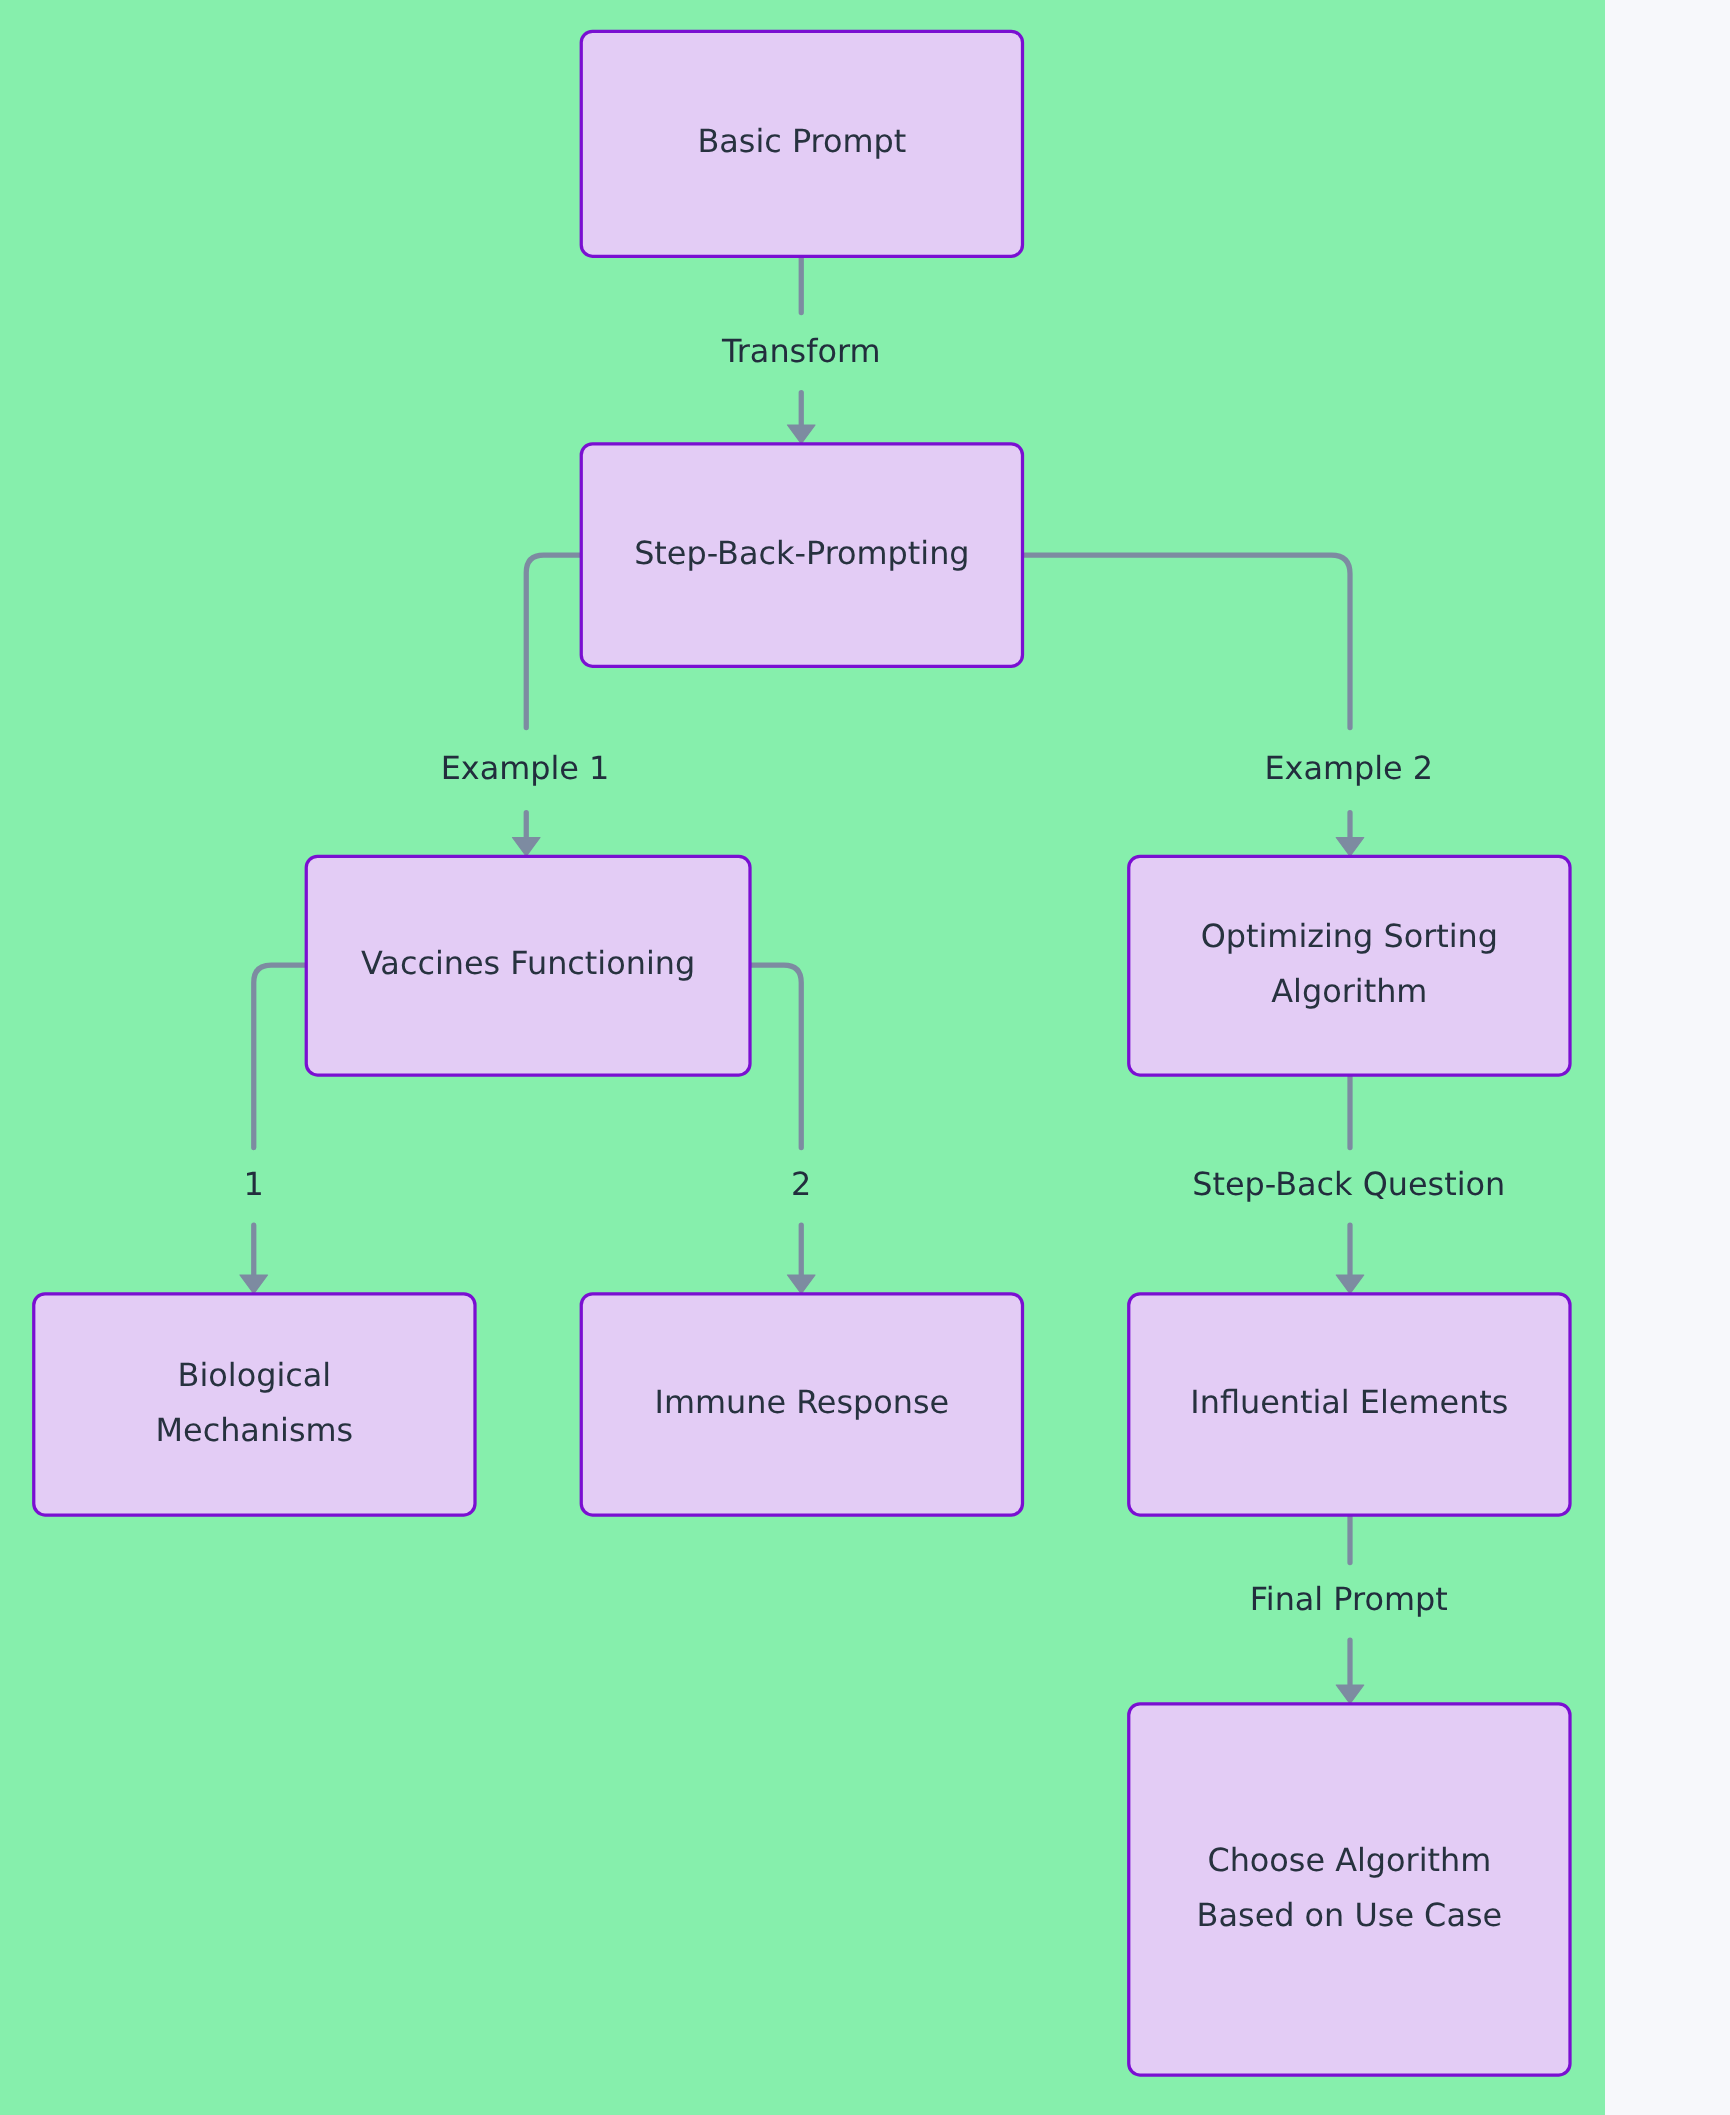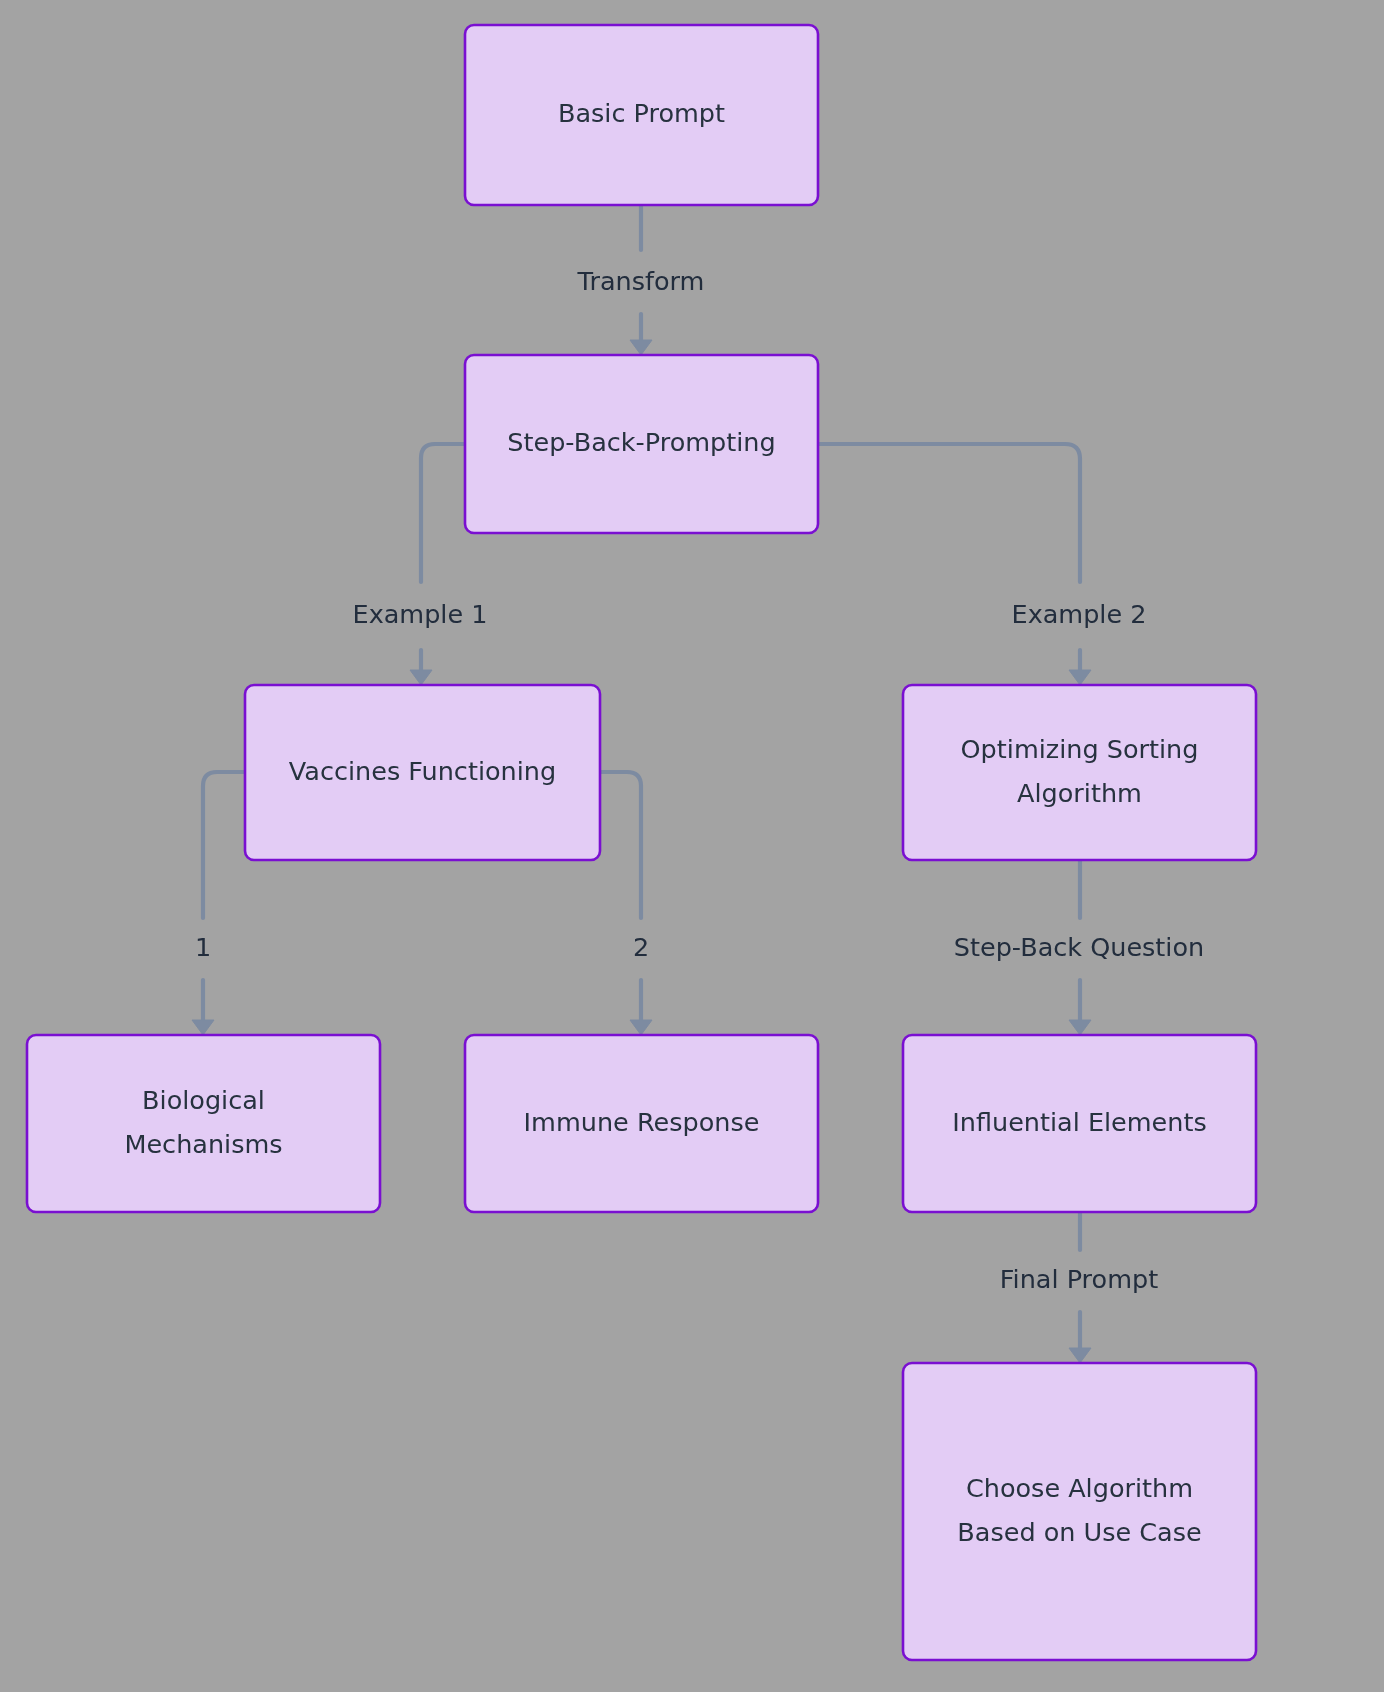--- a/index.html
+++ b/index.html
@@ -8,23 +8,23 @@
     background: #f7f8fb;
   }
   body {
     width: 1384px;
     height: 1692px;
     font-family: "DejaVu Sans", sans-serif;
     overflow: hidden;
   }
   #flow-root {
     position: relative;
-    width: 1384px;
+    width: 1284px;
     height: 1692px;
-    background: #a3a3a3;
+    background: #86efac;
   }
   svg.flow-canvas {
     position: absolute;
     top: 0;
     left: 0;
     width: 1384px;
     height: 1692px;
     display: block;
   }
   .node-rect {

